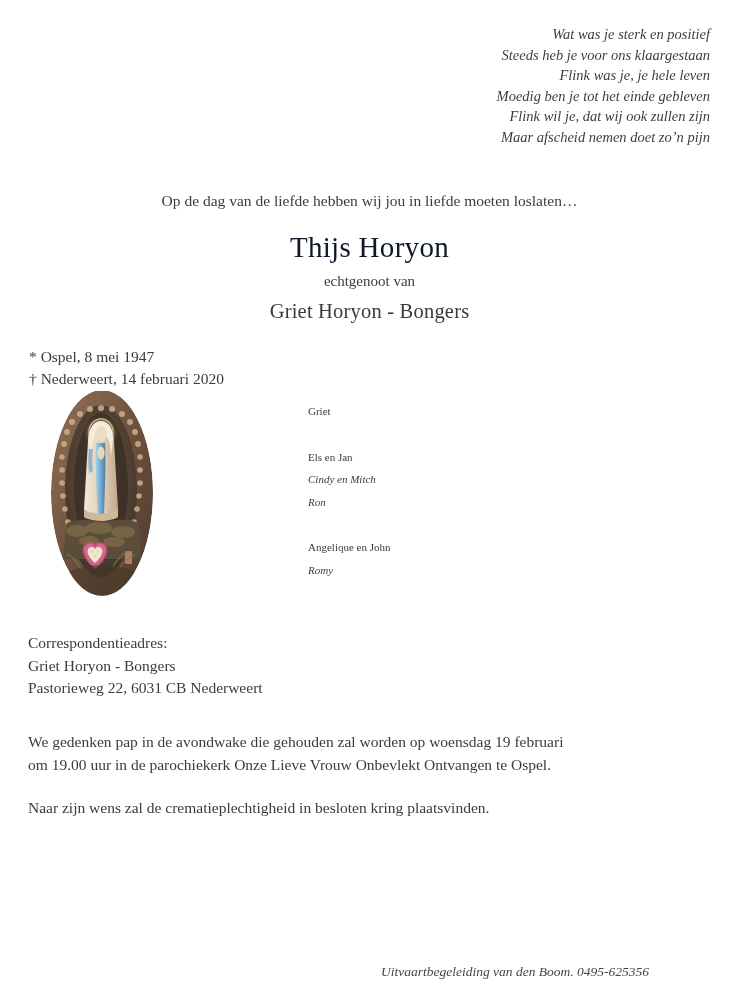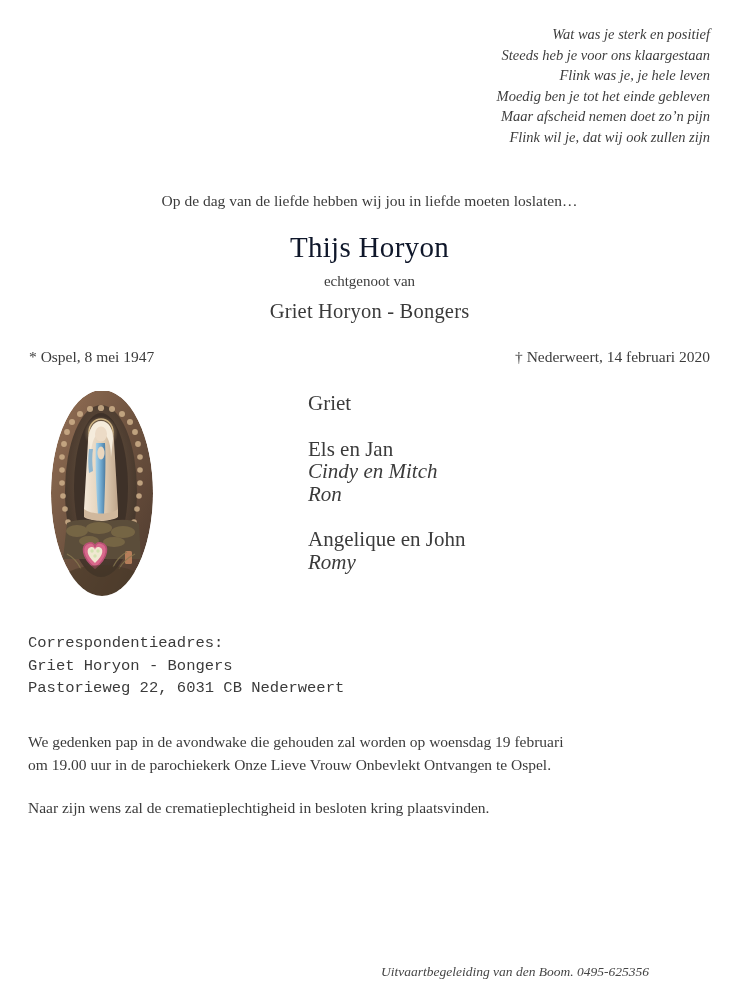--- a/index.html
+++ b/index.html
@@ -85,55 +85,55 @@
   .dates {
     position: absolute;
     top: 346px;
     left: 29px;
     right: 29px;
     display: flex;
     justify-content: space-between;
     font-size: 15.5px;
     line-height: 22px;
     color: #3b3b3b;
+    flex-direction: column;
   }
 
   
   .photo {
     position: absolute;
     left: 51px;
     top: 391px;
     width: 102px;
     height: 205px;
   }
   .photo svg { display: block; width: 100%; height: 100%; }
 
   
   .family {
     position: absolute;
     left: 308px;
-    top: 392px;
-    font-size: 21px;
+    top: 400px;
+    font-size: 11px;
     line-height: 22.5px;
     color: #3b3b3b;
   }
   .family-group { margin-bottom: 23px; }
   .family-group:last-child { margin-bottom: 0; }
   .fam-primary { display: block; }
   .fam-sub { display: block; font-style: italic; }
 
   
   .address {
     position: absolute;
     left: 28px;
     top: 632px;
     font-size: 15.5px;
     line-height: 22.5px;
     color: #3b3b3b;
-    font-family: Liberation Mono, monospace;
   }
   .address span { display: block; }
 
   
   .body-text {
     position: absolute;
     left: 28px;
     top: 731px;
     width: 690px;
     font-size: 15.5px;
@@ -160,22 +160,22 @@
 </head>
 <body>
 
 <div class="card">
 
   <div class="poem">
     <span class="poem-line">Wat was je sterk en positief</span>
     <span class="poem-line">Steeds heb je voor ons klaargestaan</span>
     <span class="poem-line">Flink was je, je hele leven</span>
     <span class="poem-line">Moedig ben je tot het einde gebleven</span>
+    <span class="poem-line">Flink wil je, dat wij ook zullen zijn</span>
     <span class="poem-line">Maar afscheid nemen doet zo’n pijn</span>
-    <span class="poem-line">Flink wil je, dat wij ook zullen zijn</span>
   </div>
 
   <div class="intro">Op de dag van de liefde hebben wij jou in liefde moeten loslaten…</div>
 
   <div class="name-block">
     <div class="deceased-name">Thijs Horyon</div>
     <div class="relation">echtgenoot van</div>
     <div class="spouse-name">Griet Horyon - Bongers</div>
   </div>
 

